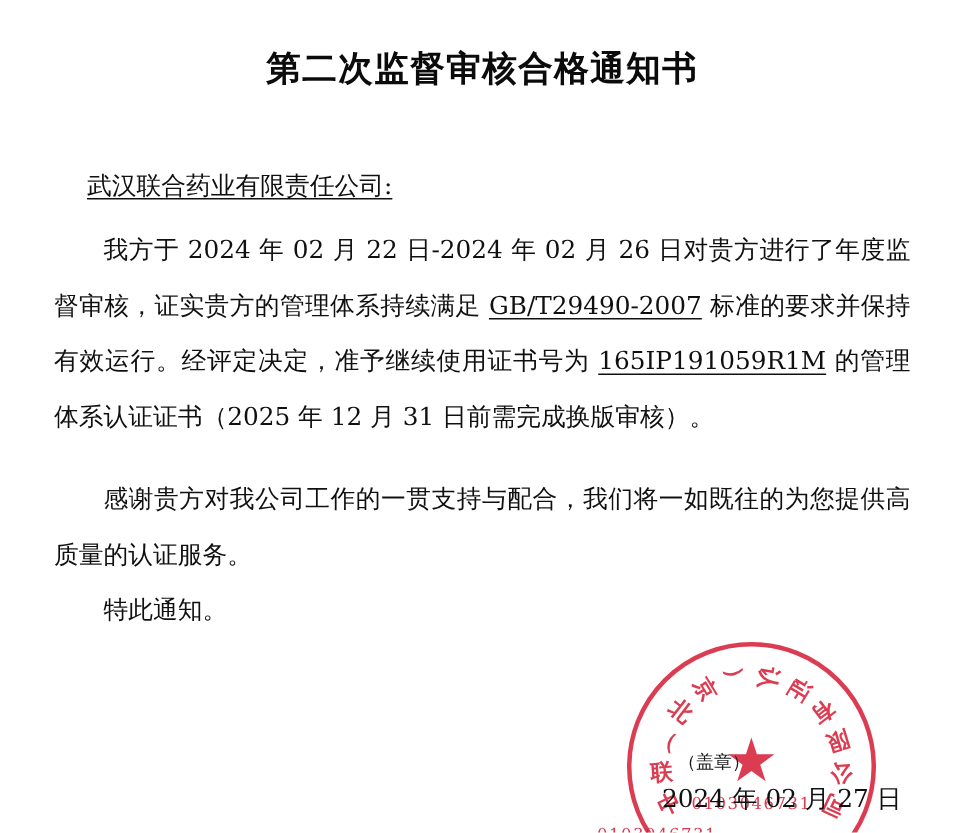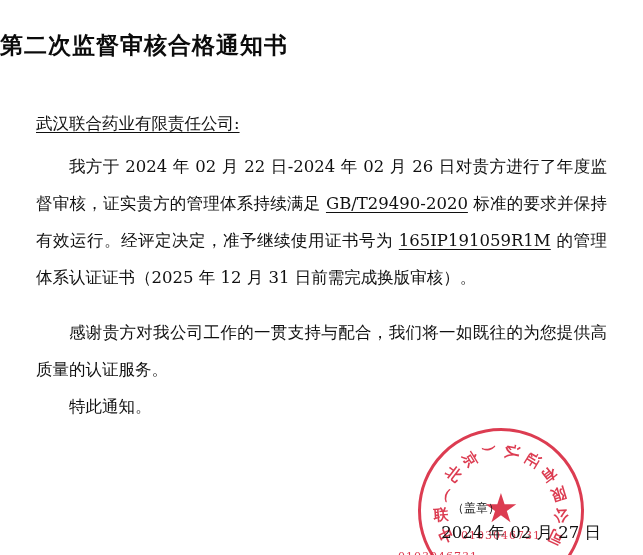--- a/index.html
+++ b/index.html
@@ -15,20 +15,21 @@
     overflow: hidden;
   }
   .page {
     position: relative;
     width: 643px;
     height: 555px;
     box-sizing: border-box;
     padding: 0;
   }
   .doc-title {
+    text-align: center;
     font-size: 23px;
     font-weight: bold;
     letter-spacing: 1px;
     margin-top: 30px;
     margin-bottom: 14px;
     color: #0b0b0b;
     font-family: "DejaVu Serif", "Liberation Serif", serif;
   }
   .body-block {
     margin-top: 44px;
@@ -38,20 +39,21 @@
     color: #101010;
   }
   .addressee {
     margin: 0 0 6px 0;
     font-size: 16.5px;
     font-weight: normal;
   }
   .addressee .u {
     text-decoration: underline;
     text-underline-offset: 3px;
+    margin-left: 22px;
   }
   p.para {
     margin: 0;
     text-indent: 2em;
     text-align: justify;
     text-justify: inter-ideograph;
   }
   p.para.spaced {
     margin-top: 18px;
   }
@@ -145,21 +147,21 @@
 <div class="page">
 
   <h1 class="doc-title">第二次监督审核合格通知书</h1>
 
   <div class="body-block">
 
     <div class="addressee">
       <span class="u">武汉联合药业有限责任公司:</span>
     </div>
 
-    <p class="para"><span>我方于 2024 年 02 月 22 日-2024 年 02 月 26 日对贵方进行了年度监督审核，证实贵方的管理体系持续满足 </span><span class="u">GB/T29490-2020</span><span> 标准的要求并保持有效运行。经评定决定，准予继续使用证书号为 </span><span class="u">165IP191059R1M</span><span> 的管理体系认证证书（2025 年 12 月 31 日前需完成换版审核）。</span></p>
+    <p class="para"><span>我方于 2024 年 02 月 22 日-2024 年 02 月 26 日对贵方进行了年度监督审核，证实贵方的管理体系持续满足 </span><span class="u">GB/T29490-2007</span><span> 标准的要求并保持有效运行。经评定决定，准予继续使用证书号为 </span><span class="u">165IP191059R1M</span><span> 的管理体系认证证书（2025 年 12 月 31 日前需完成换版审核）。</span></p>
 
     <p class="para spaced">感谢贵方对我公司工作的一贯支持与配合，我们将一如既往的为您提供高质量的认证服务。</p>
 
     <p class="para notice-line">特此通知。</p>
   </div>
 
   <div class="seal">
     <div class="seal-inner">
       <div class="seal-ring-text" id="seal-ring">
           <span style="transform: rotate(-115deg) translate(0px, -60px) rotate(90deg) translate(-50%, -50%);">中</span>

